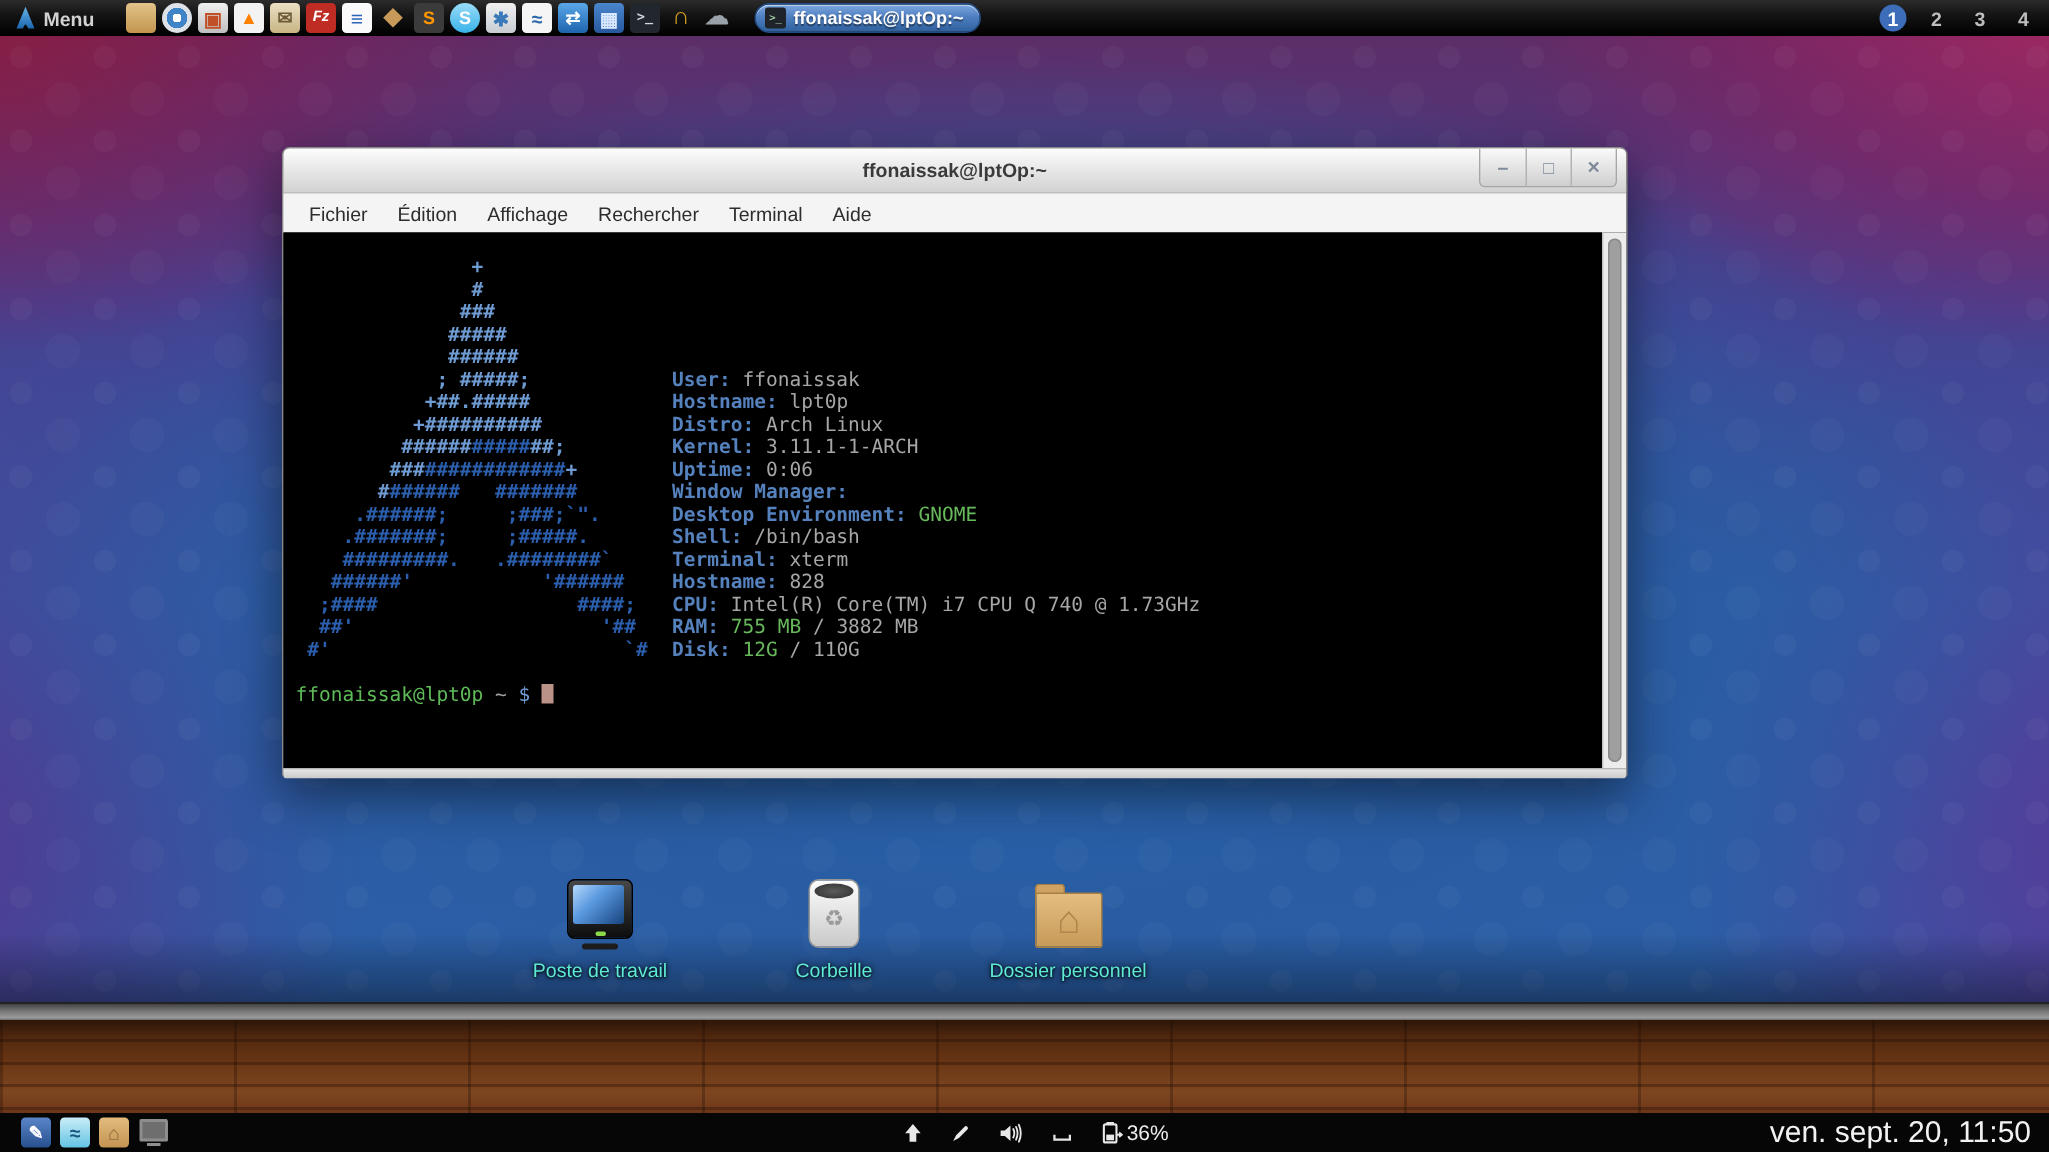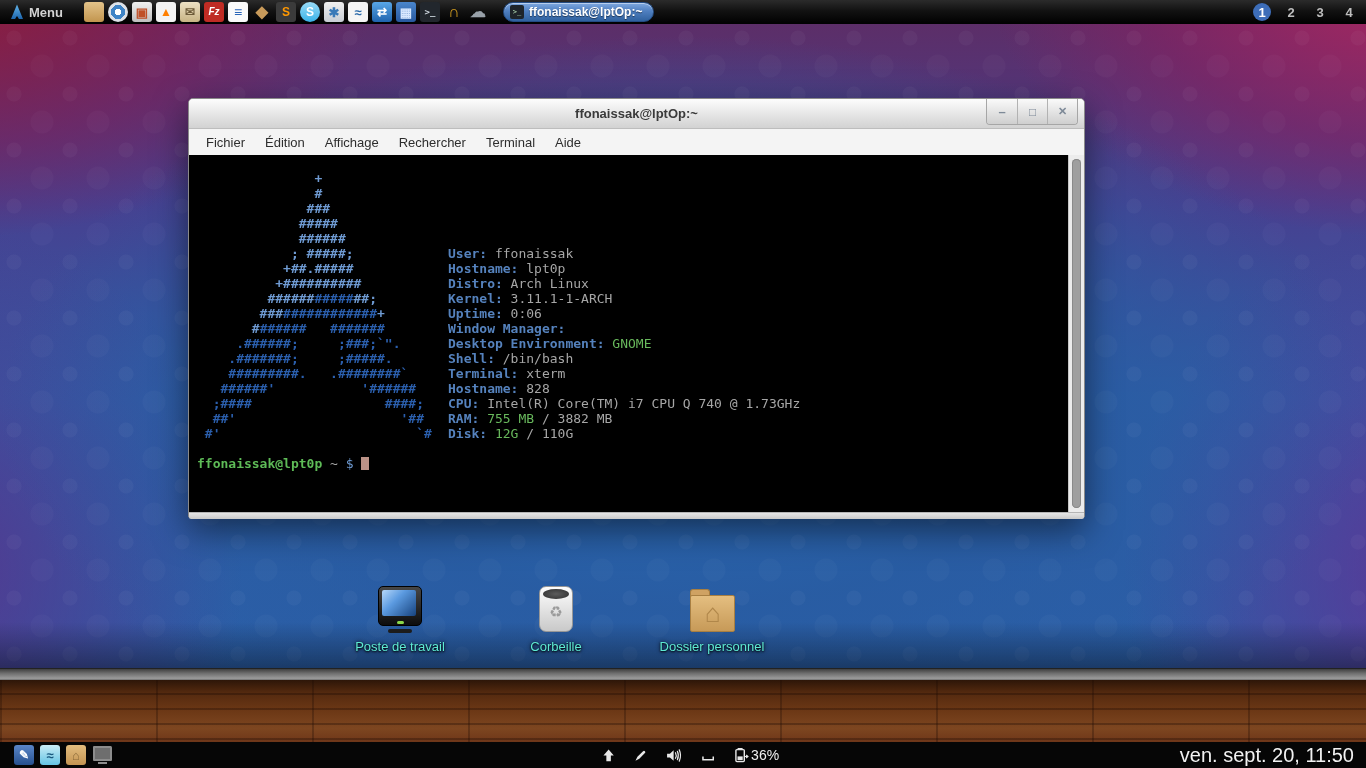--- a/index.html
+++ b/index.html
@@ -94,21 +94,21 @@
     font-family:"DejaVu Sans Mono", monospace; font-size:13px; line-height:15px; }
   .term-area pre { font-family:inherit; white-space:pre; position:absolute; }
   .pre-art { left:8px; top:16px; }
   .pre-info { left:259px; top:91px; }
   .pre-prompt { left:8px; top:301px; }
   .t-c1 { color:var(--term-c1,#6f9bd3); font-weight:bold; }
   .t-c2 { color:var(--term-c2,#2b5fad); font-weight:bold; }
   .t-label { color:var(--term-label,#5582bd); font-weight:bold; }
   .t-value { color:var(--term-value,#a6a6a6); }
   .t-green { color:var(--term-green,#68b85c); }
-  .t-prompt-user { color:var(--term-prompt-green,#5ebb57); font-weight:bold; }
+  .t-prompt-user { color:var(--term-prompt-green,#5ebb57); font-weight:normal; }
   .t-dollar { color:var(--term-dollar,#6f9bd3); }
   .term-cursor { display:inline-block; width:8px; height:13px; background:var(--term-cursor,#bb9287); vertical-align:-2px; }
   .scrollbar { width:16px; height:100%; background:#ececec; border-left:1px solid #c6c6c6; position:relative; }
   .scroll-thumb { position:absolute; left:3px; top:4px; width:9px; height:349px; background:#9f9f9f; border-radius:5px;
     box-shadow:inset 0 0 0 1px #8a8a8a; }
   .win-bottom { height:7px; background:linear-gradient(180deg,#e6e6e6,#c9c9c9); border-top:1px solid #b5b5b5;
     border-radius:0 0 2px 2px; }
 
   
   .desktop-icons { position:absolute; left:0; top:583px; width:1366px; height:80px; z-index:10; }

